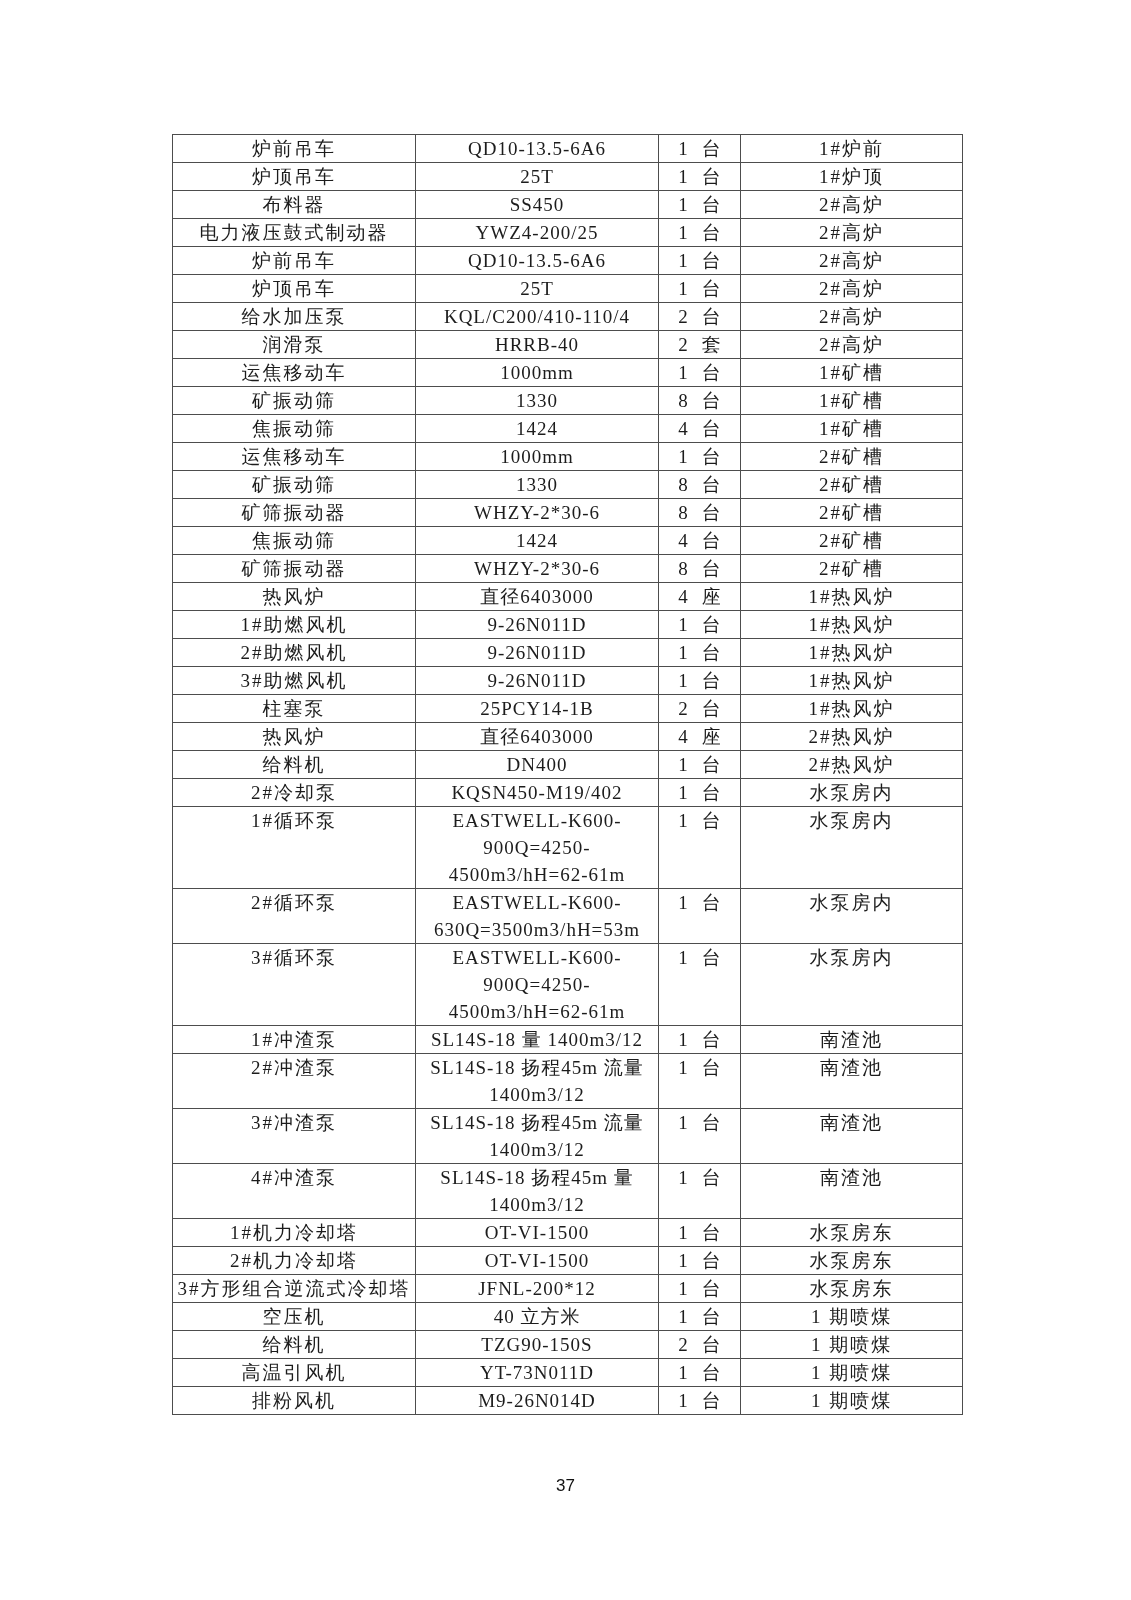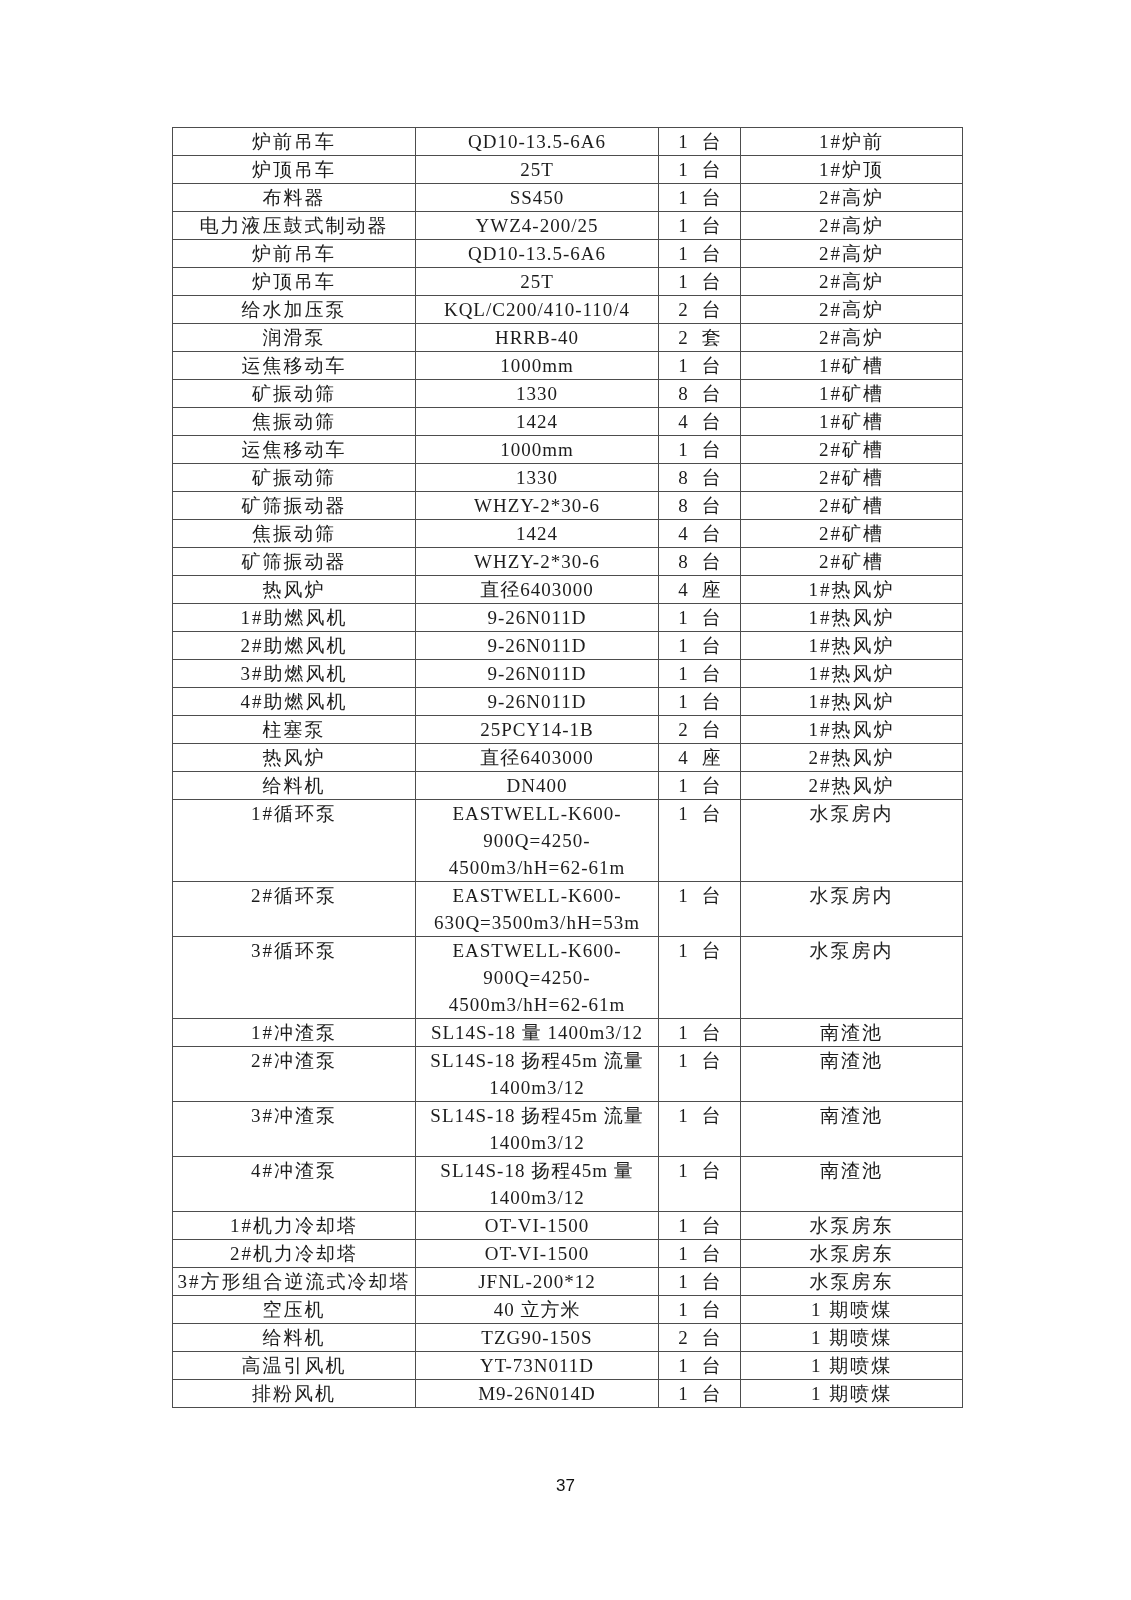--- a/index.html
+++ b/index.html
@@ -14,21 +14,21 @@
     font-family: "Liberation Serif", serif;
     color: #1c1c1c;
   }
   .page {
     position: absolute;
     inset: 0;
   }
   table.equip {
     position: absolute;
     left: 172px;
-    top: 127px;
+    top: 134px;
     width: 790px;
     border-collapse: collapse;
     table-layout: fixed;
     border-radius: 32px;
   }
   table.equip td {
     border: 1px solid #4d4d4d;
     padding: 0 2px;
     vertical-align: top;
     text-align: center;
@@ -223,28 +223,20 @@
     </tr>
         <tr>
       <td class="c-name">3#助燃风机</td>
       <td class="c-model">9-26N011D</td>
       <td class="c-qty">
         <span class="qty-num">1</span><span class="qty-unit">台</span>
       </td>
       <td class="c-loc">1#热风炉</td>
     </tr>
         <tr>
-      <td class="c-name">4#助燃风机</td>
-      <td class="c-model">9-26N011D</td>
-      <td class="c-qty">
-        <span class="qty-num">1</span><span class="qty-unit">台</span>
-      </td>
-      <td class="c-loc">1#热风炉</td>
-    </tr>
-        <tr>
       <td class="c-name">柱塞泵</td>
       <td class="c-model">25PCY14-1B</td>
       <td class="c-qty">
         <span class="qty-num">2</span><span class="qty-unit">台</span>
       </td>
       <td class="c-loc">1#热风炉</td>
     </tr>
         <tr>
       <td class="c-name">热风炉</td>
       <td class="c-model">直径6403000</td>
@@ -253,20 +245,28 @@
       </td>
       <td class="c-loc">2#热风炉</td>
     </tr>
         <tr>
       <td class="c-name">给料机</td>
       <td class="c-model">DN400</td>
       <td class="c-qty">
         <span class="qty-num">1</span><span class="qty-unit">台</span>
       </td>
       <td class="c-loc">2#热风炉</td>
+    </tr>
+        <tr>
+      <td class="c-name">2#冷却泵</td>
+      <td class="c-model">KQSN450-M19/402</td>
+      <td class="c-qty">
+        <span class="qty-num">1</span><span class="qty-unit">台</span>
+      </td>
+      <td class="c-loc">水泵房内</td>
     </tr>
         <tr>
       <td class="c-name">1#循环泵</td>
       <td class="c-model">EASTWELL-K600-
 900Q=4250-
 4500m3/hH=62-61m</td>
       <td class="c-qty">
         <span class="qty-num">1</span><span class="qty-unit">台</span>
       </td>
       <td class="c-loc">水泵房内</td>

